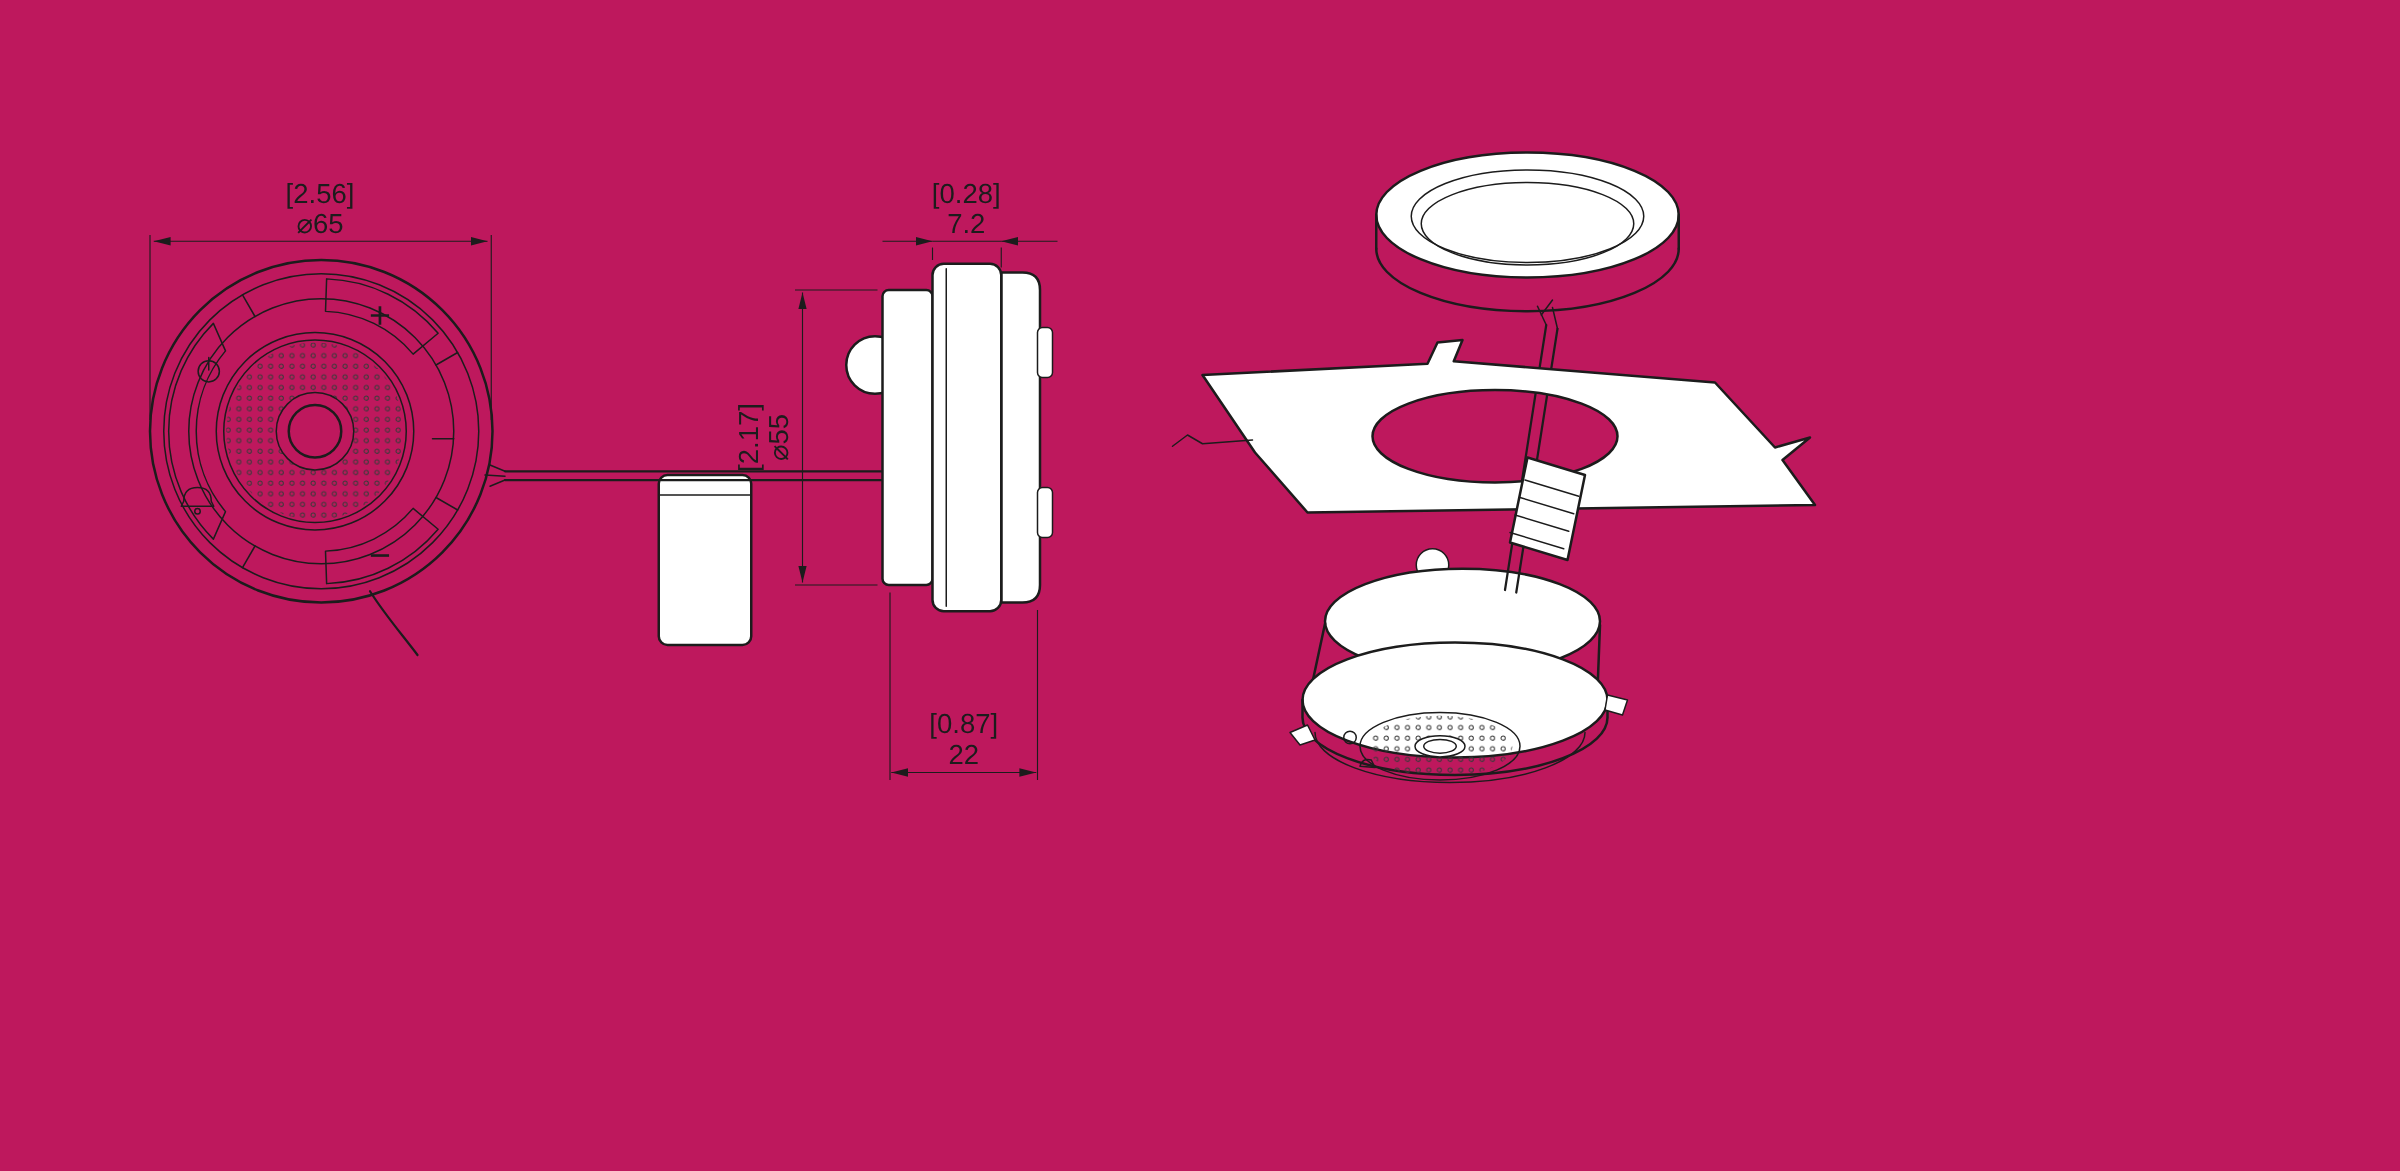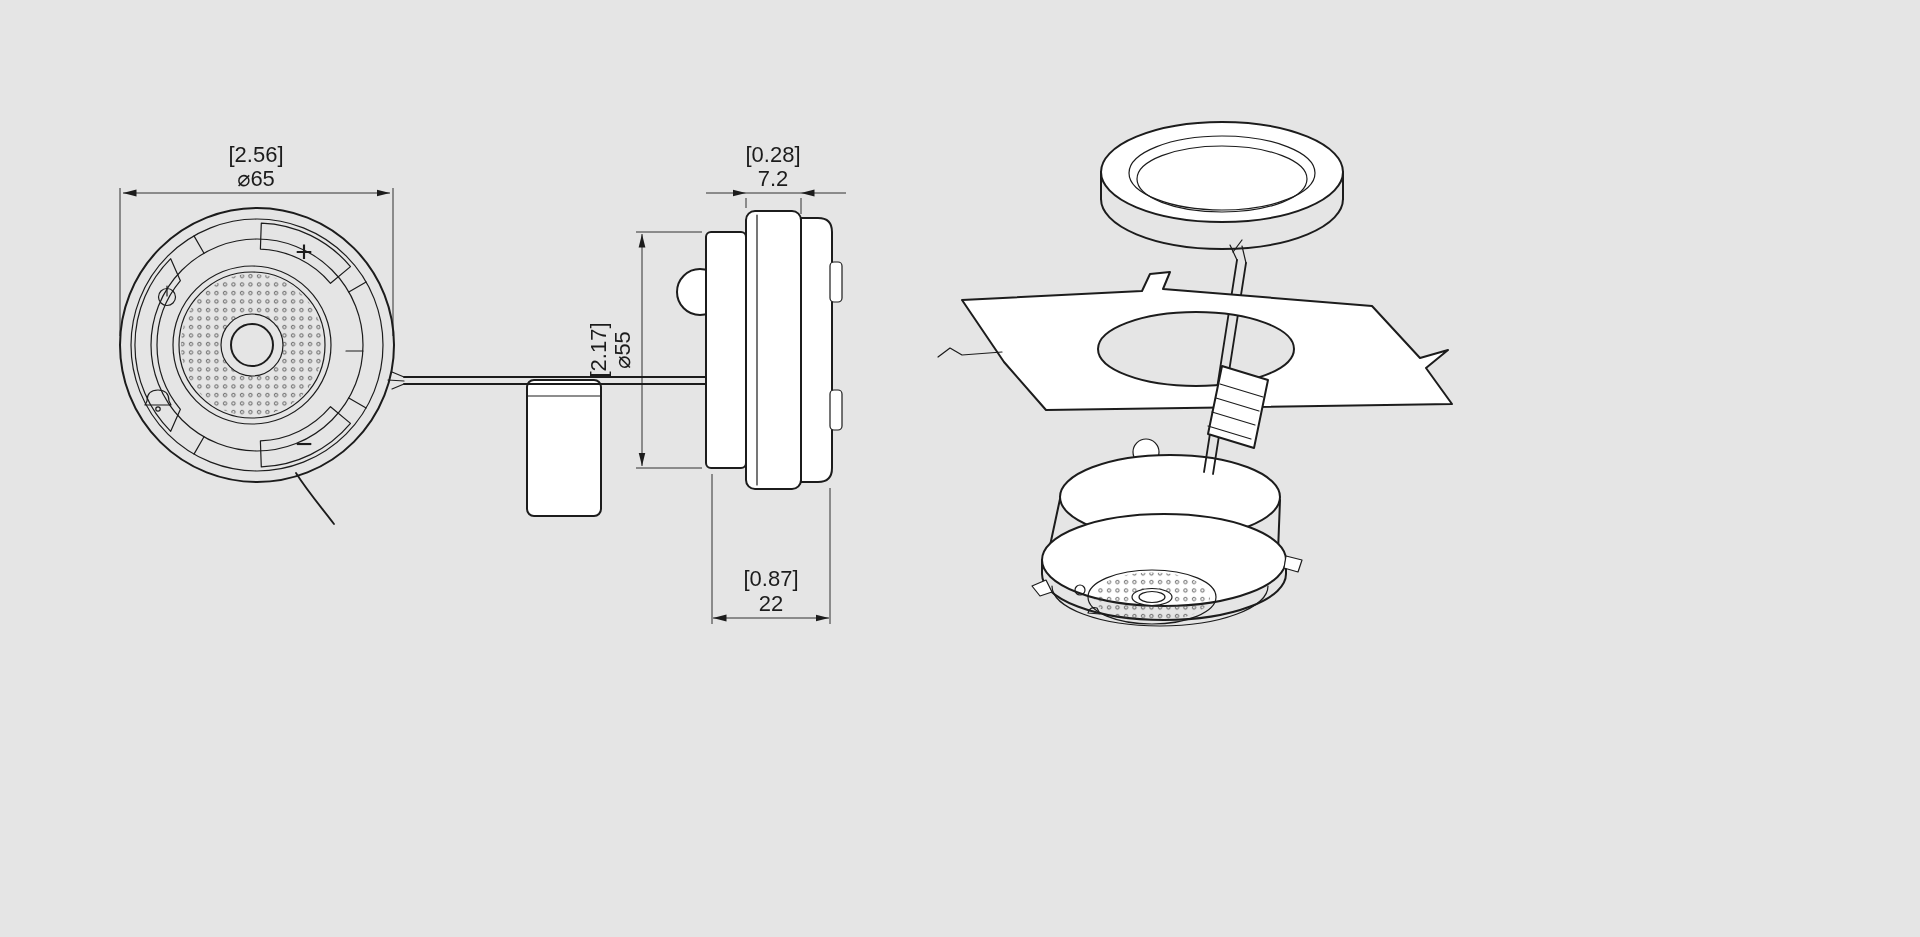--- a/index.html
+++ b/index.html
@@ -1,16 +1,16 @@
 <!DOCTYPE html>
 <html><head>
 <meta charset="utf-8">
 <style>
   html,body{margin:0;padding:0;background:#ffffff;}
-  .canvas{position:relative;width:1920px;height:937px;background:#e5e5e5;overflow:hidden;
+  .canvas{position:relative;width:1920px;height:937px;background:#be185d;overflow:hidden;
           font-family:"Liberation Sans","DejaVu Sans",sans-serif;}
   svg{display:block;}
   .ol {fill:none;stroke:#1c1c1c;stroke-width:2;stroke-linejoin:round;stroke-linecap:round;}
   .olf{fill:#ffffff;stroke:#1c1c1c;stroke-width:2;stroke-linejoin:round;stroke-linecap:round;}
   .tl {fill:none;stroke:#1c1c1c;stroke-width:1.2;stroke-linejoin:round;stroke-linecap:round;}
   .tlf{fill:#ffffff;stroke:#1c1c1c;stroke-width:1.2;stroke-linejoin:round;stroke-linecap:round;}
   .ext{fill:none;stroke:#1c1c1c;stroke-width:0.9;}
   .dim{fill:none;stroke:#1c1c1c;stroke-width:0.9;}
   .dots{stroke:none;}
   .dtxt{font-size:22px;fill:#1c1c1c;text-anchor:middle;}

